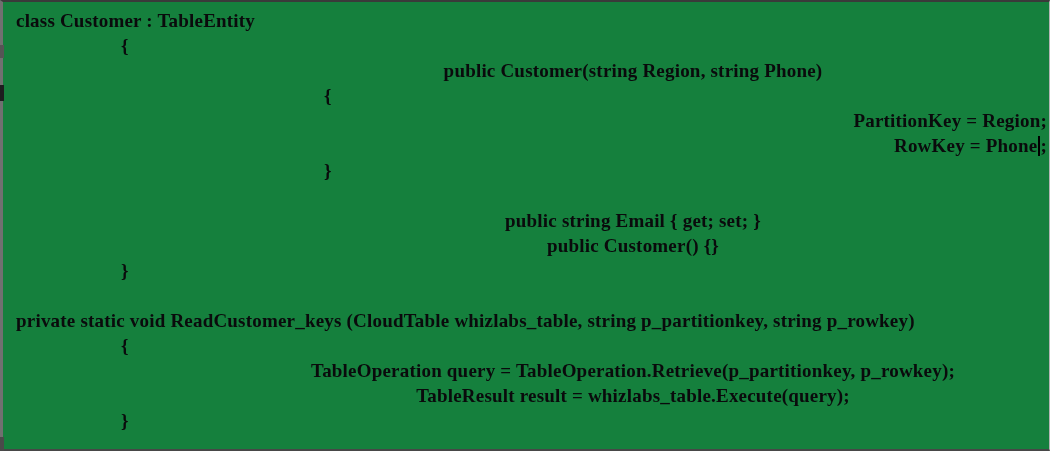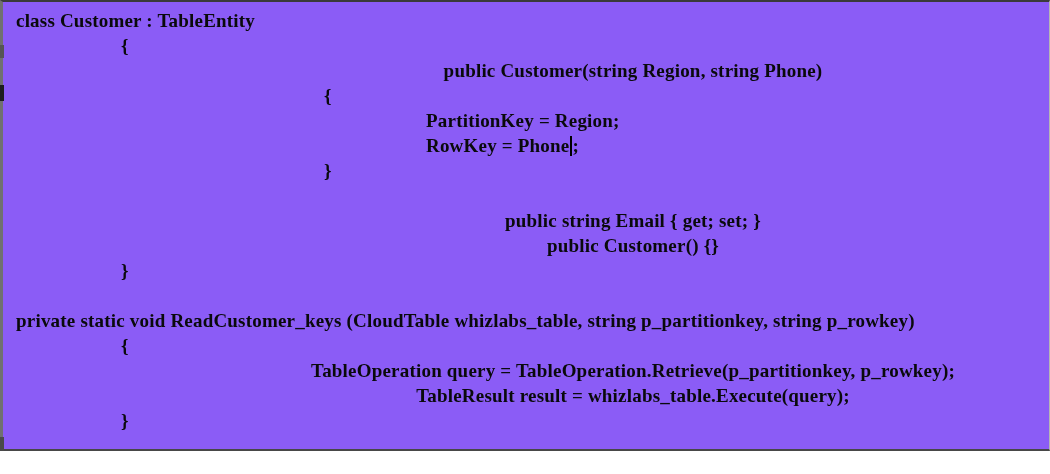--- a/index.html
+++ b/index.html
@@ -19,21 +19,21 @@
     position: absolute;
     top: 0;
     left: 0;
     width: 1050px;
     height: 451px;
     box-sizing: border-box;
     border-top: 2px solid #3a3a3a;
     border-left: 3px solid #707070;
     border-right: 1px solid #b5b5b5;
     border-bottom: 2px solid #474747;
-    background: #8b5cf6;
+    background: #15803d;
   }
   
   .artifact {
     position: absolute;
     left: 0;
     width: 4px;
     background: #1d1d1f;
   }
   .artifact.a1 { top: 45px;  height: 13px; background:#555; }
   .artifact.a2 { top: 85px;  height: 16px; }
@@ -50,21 +50,21 @@
     line-height: 25px;
     letter-spacing: 0.2px;
     white-space: pre;
     cursor: text;
   }
   .code-line { height: 25px; }
   .ind0 { padding-left: 10px; }
   .ind1 { padding-left: 115px; }
   .ind2 { padding-left: 213px; text-align: center; }
   .ind3 { padding-left: 318px; }
-  .ind4 { padding-left: 420px; }
+  .ind4 { padding-left: 420px; text-align: right; }
 
   .caret {
     display: inline-block;
     width: 2px;
     height: 20px;
     background: #000000;
     vertical-align: -4px;
     margin: 0 0 0 1px;
   }
 </style>

